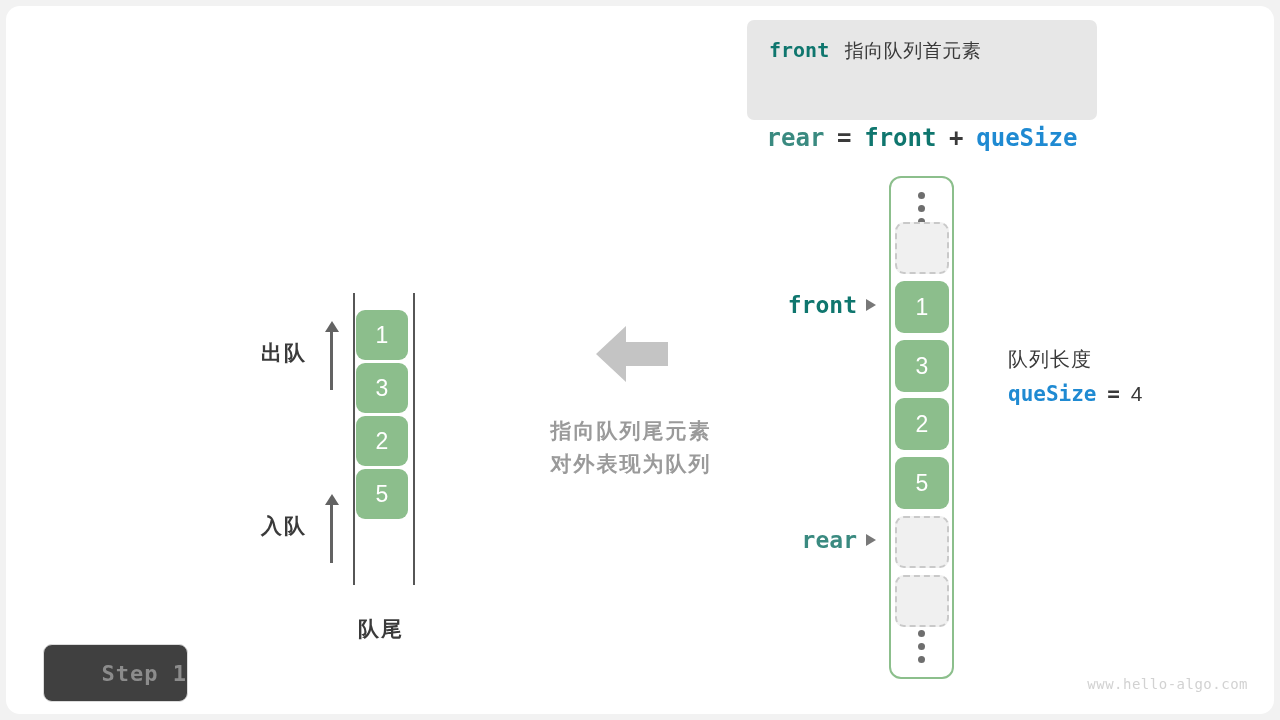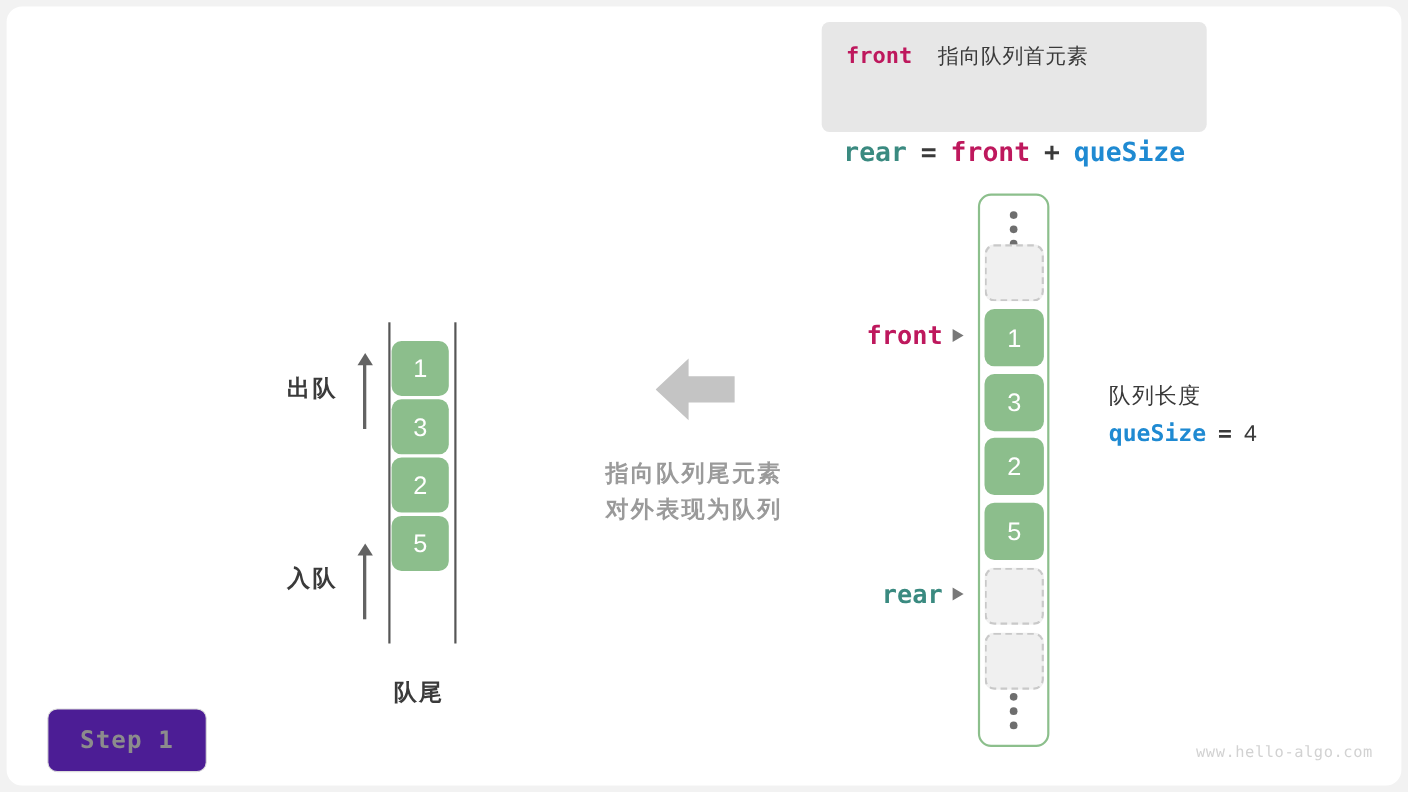--- a/index.html
+++ b/index.html
@@ -47,21 +47,21 @@
     height: 36px;
     line-height: 36px;
     white-space: nowrap;
     font-size: 20px;
     color: #333333;
   }
   .mono {
     font-family: "DejaVu Sans Mono", "Liberation Mono", monospace;
     font-weight: bold;
   }
-  .c-front { color: #be185d; text-align: right; }
+  .c-front { color: #0f766e; text-align: right; }
   .c-rear  { color: #3a8a80; }
   .c-size  { color: #1f8ad2; }
   .legend-cn { font-size: 19px; color: #3a3a3a; letter-spacing: 0.5px; }
 
   
   #formula {
     left: 741px;
     top: 118px;
     width: 350px;
     text-align: center;
@@ -215,24 +215,24 @@
     line-height: 33px;
     letter-spacing: 2px;
   }
 
   
   #step-badge {
     left: 37px; top: 638px;
     width: 143px; height: 56px;
     border: 1px solid #dcdcdc;
     border-radius: 9px;
-    background: #4c1d95;
+    background: #404040;
     display: flex;
     align-items: center;
-    justify-content: center;
+    justify-content: flex-end;
     font-family: "DejaVu Sans Mono", "Liberation Mono", monospace;
     font-weight: bold;
     font-size: 22px;
     color: #8c8c8c;
     letter-spacing: 1px;
   }
 
   
   #watermark {
     right: 26px; bottom: 22px;
@@ -245,21 +245,21 @@
 </style>
 </head>
 <body>
 
 <div id="canvas">
   <div id="card">
 
     <div class="abs" id="legend-box">
       <div class="legend-row">
         <span class="mono c-front">front</span>
-        <span class="legend-cn" style="margin-left:18px">指向队列首元素</span>
+        <span class="legend-cn" style="margin-left:10px">指向队列首元素</span>
       </div>
     </div>
 
     <div class="abs" id="formula">
       <span class="mono c-rear">rear</span>
       <span class="mono op" style="margin:0 6px">=</span>
       <span class="mono c-front">front</span>
       <span class="mono op" style="margin:0 6px">+</span>
       <span class="mono c-size">queSize</span>
     </div>

